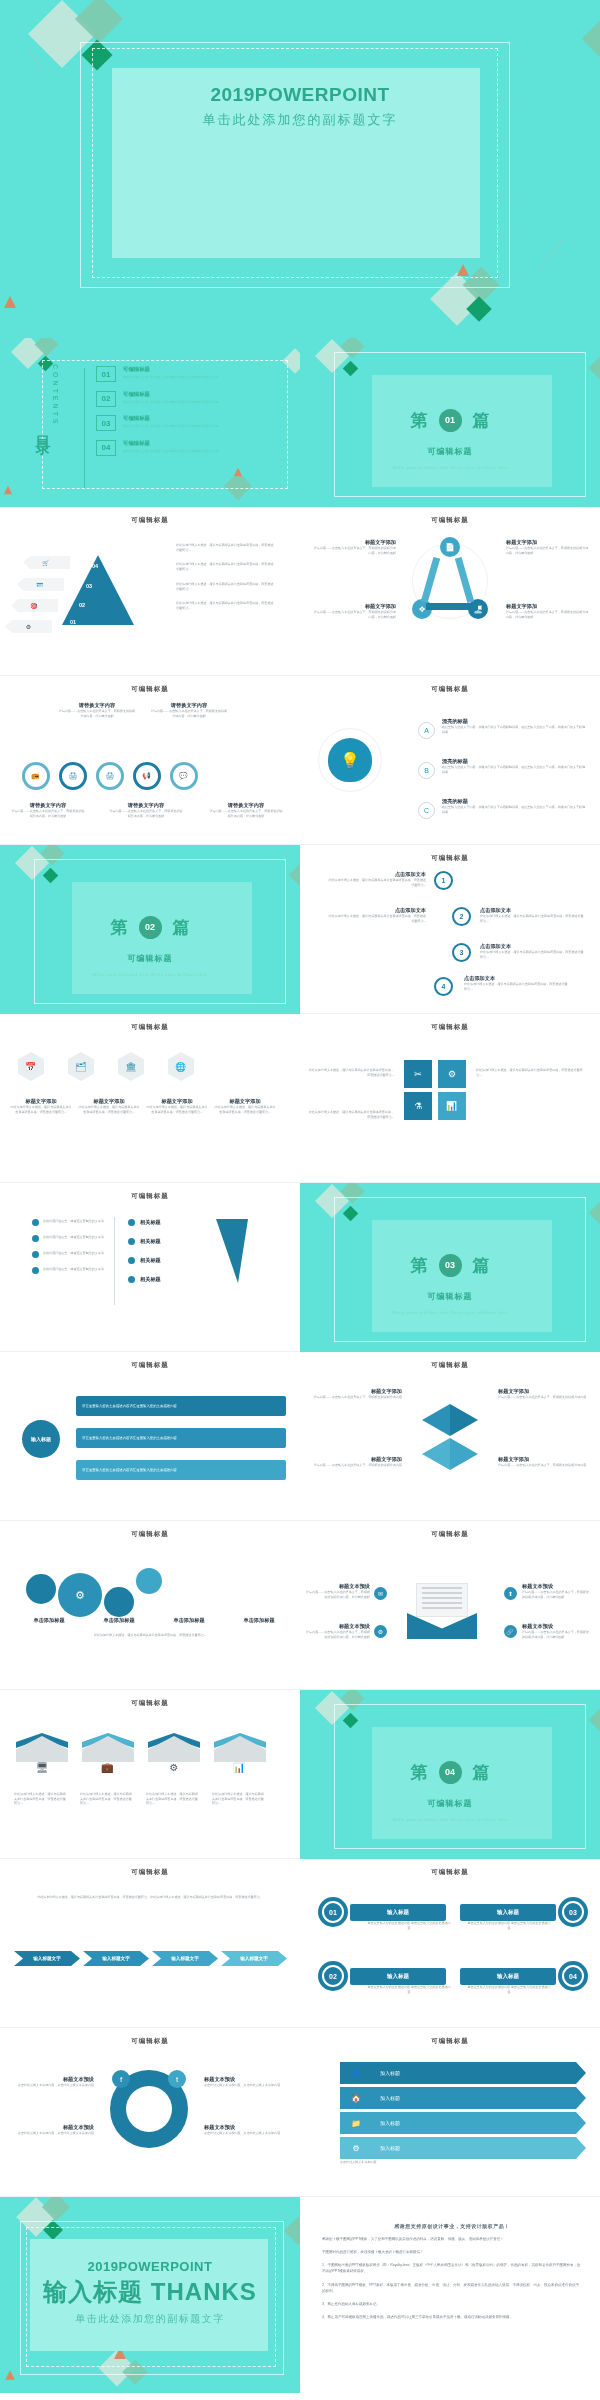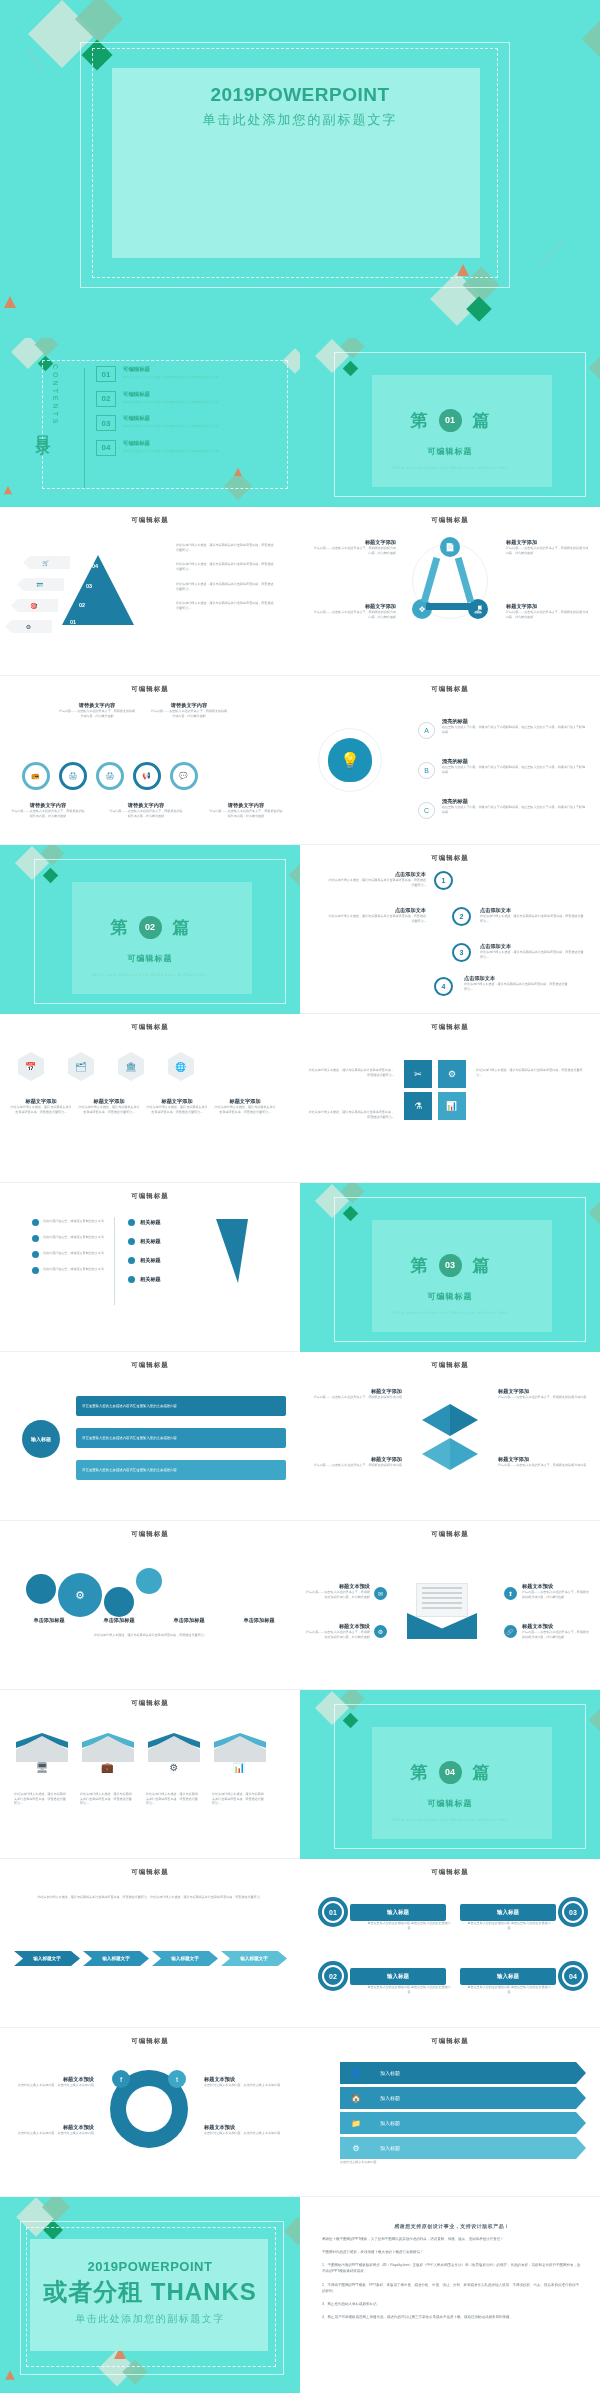--- a/index.html
+++ b/index.html
@@ -754,21 +754,21 @@
       <div class="dia lt" style="left:104px;top:158px;width:26px;height:26px"></div>
       <div class="dia md" style="left:126px;top:166px;width:18px;height:18px"></div>
       <div class="tri orange" style="left:114px;top:150px"></div>
       <div class="tri orange" style="left:4px;top:172px;transform:scale(.8)"></div>
       <div class="dia md" style="left:288px;top:24px;width:20px;height:20px"></div>
       <div class="thinline" style="left:20px;top:24px;right:16px;bottom:18px"></div>
       <div class="dashline" style="left:26px;top:30px;right:24px;bottom:26px"></div>
       <div class="mint-box" style="left:30px;top:42px;right:32px;bottom:42px"></div>
       <div style="position:absolute;left:0;right:0;top:62px">
         <div class="thx-en">2019POWERPOINT</div>
-        <div class="thx-cn">或者分租 THANKS</div>
+        <div class="thx-cn">输入标题 THANKS</div>
         <div class="thx-sub">单击此处添加您的副标题文字</div>
       </div>
     </div>
 
     <div class="slide" style="width:300px;height:196px;background:#fff">
       <div style="position:absolute;left:22px;right:18px;top:26px">
         <div class="cp-h">感谢您支持原创设计事业，支持设计版权产品！</div>
         <div class="cp-p">感谢您下载千图网的PPT模板，为了您和千图网以及原创作者的利益，请勿复制、传播、贩卖、否则将承担法律责任！</div>
         <div class="cp-p">千图网对作品进行维权，发现传播下载大者的下载进行索赔赔偿！</div>
         <div class="cp-p">1、千图网站出售的PPT模板版权同步（即：Royalty-free）正版权《中华人民共和国著作法》和《世界版权公约》的保护，作品的有权，我权和著作权归千图网所有，您不能的PPT模板素材使用权。</div>

